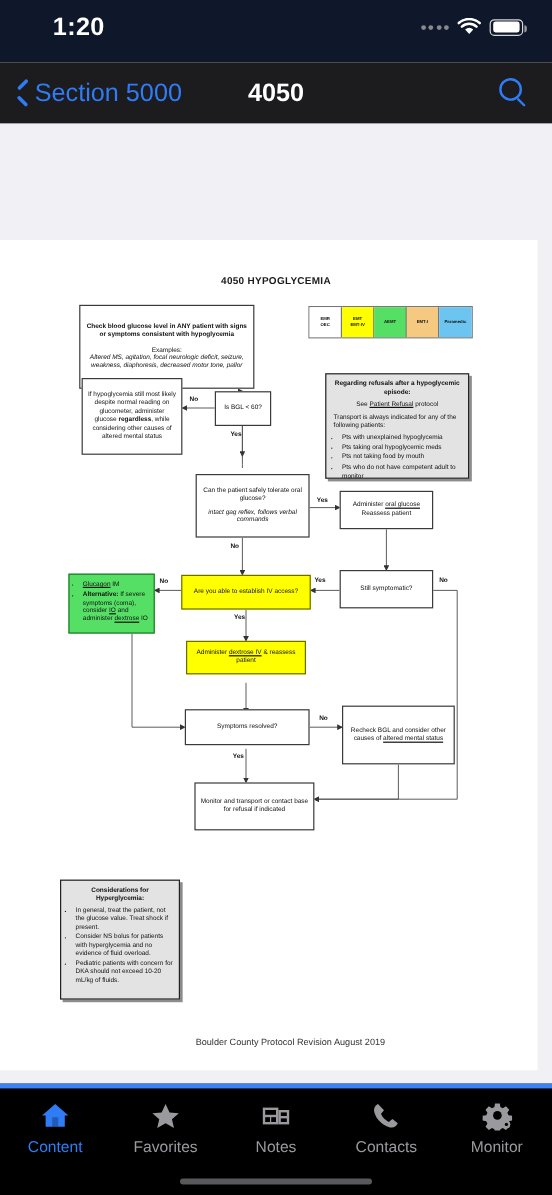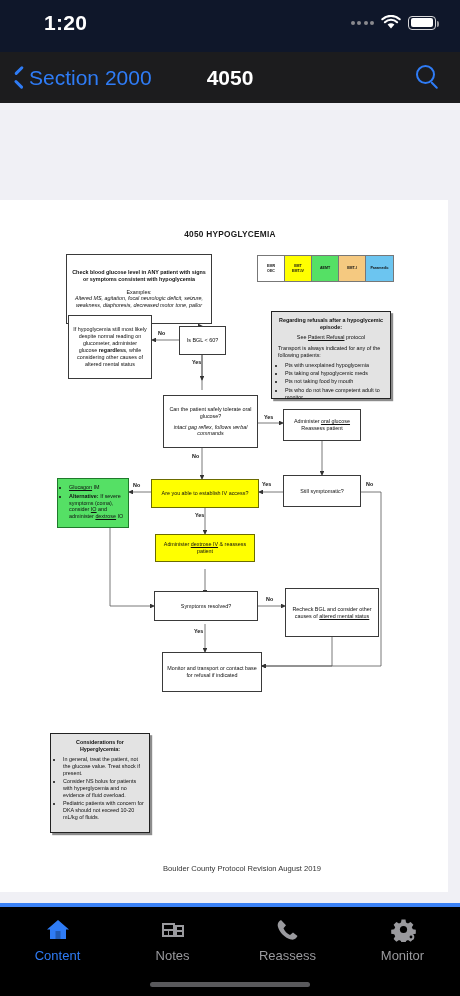--- a/index.html
+++ b/index.html
@@ -160,21 +160,21 @@
       </span>
       <span class="battery">
           <i></i>
         </span>
     </div>
   </div>
 
   <div class="navbar">
     <div class="nav-back">
       <span class="chev"></span>
-      <span>Section 2000</span>
+      <span>Section 5000</span>
     </div>
     <div class="nav-title">4050</div>
     <div class="nav-search">
       <span class="ring"></span>
       <span class="handle"></span>
     </div>
   </div>
 
   <div class="scroll-area">
     <div class="doc">
@@ -355,20 +355,28 @@
     <div class="tab active">
       <span class="ic">
         <svg width="26" height="24" viewBox="0 0 26 24">
           <path d="M13 2 L24 11.5 L21 11.5 L21 21 L5 21 L5 11.5 L2 11.5 Z" fill="#2f7cf6"></path>
           <rect x="10.5" y="13" width="5" height="8" fill="#0b1f3d" opacity="0.35"></rect>
         </svg>
       </span>
       <span>Content</span>
     </div>
 
+    <div class="tab">
+      <span class="ic">
+        <svg width="26" height="24" viewBox="0 0 26 24">
+          <path d="M13 2 L16.3 9 L24 9.8 L18.3 14.8 L20 22 L13 18 L6 22 L7.7 14.8 L2 9.8 L9.7 9 Z" fill="#9a9a9e"></path>
+        </svg>
+      </span>
+      <span>Favorites</span>
+    </div>
 
     <div class="tab">
       <span class="ic">
         <svg width="26" height="24" viewBox="0 0 26 24">
           <rect x="2" y="5" width="13" height="14" fill="#9a9a9e"></rect>
           <rect x="4" y="7" width="9" height="4" fill="#000"></rect>
           <rect x="4" y="13" width="4" height="4" fill="#000"></rect>
           <rect x="9" y="13" width="4" height="4" fill="#000"></rect>
           <rect x="15" y="7" width="9" height="12" fill="#9a9a9e"></rect>
           <rect x="17" y="9" width="5" height="3" fill="#000"></rect>
@@ -377,21 +385,21 @@
       </span>
       <span>Notes</span>
     </div>
 
     <div class="tab">
       <span class="ic">
         <svg width="26" height="24" viewBox="0 0 26 24">
           <path d="M6 2 C4 3 2 5.5 3 9 C4.5 14.5 10 20 16 21.5 C19.5 22.3 21.5 20 22.5 18 L18 14.5 L15 17 C12 15.5 9.5 13 8.5 10.2 L11 7.2 Z" fill="#9a9a9e"></path>
         </svg>
       </span>
-      <span>Reassess</span>
+      <span>Contacts</span>
     </div>
 
     <div class="tab">
       <span class="ic">
         <svg width="26" height="24" viewBox="0 0 26 24">
           <g fill="#9a9a9e">
             <path d="M11.5 1.5 h4 l.5 3 2 1 2.6-1.6 2.8 2.8 -1.6 2.6 1 2 3 .5 v4 l-3 .5 -1 2 1.6 2.6 -2.8 2.8 -2.6-1.6 -2 1 -.5 3 h-4 l-.5-3 -2-1 -2.6 1.6 -2.8-2.8 1.6-2.6 -1-2 -3-.5 v-4 l3-.5 1-2 -1.6-2.6 2.8-2.8 2.6 1.6 2-1 z"></path>
           </g>
           <circle cx="13.5" cy="11.5" r="3.6" fill="#000"></circle>
           <circle cx="21" cy="19" r="3.3" fill="#9a9a9e"></circle>

